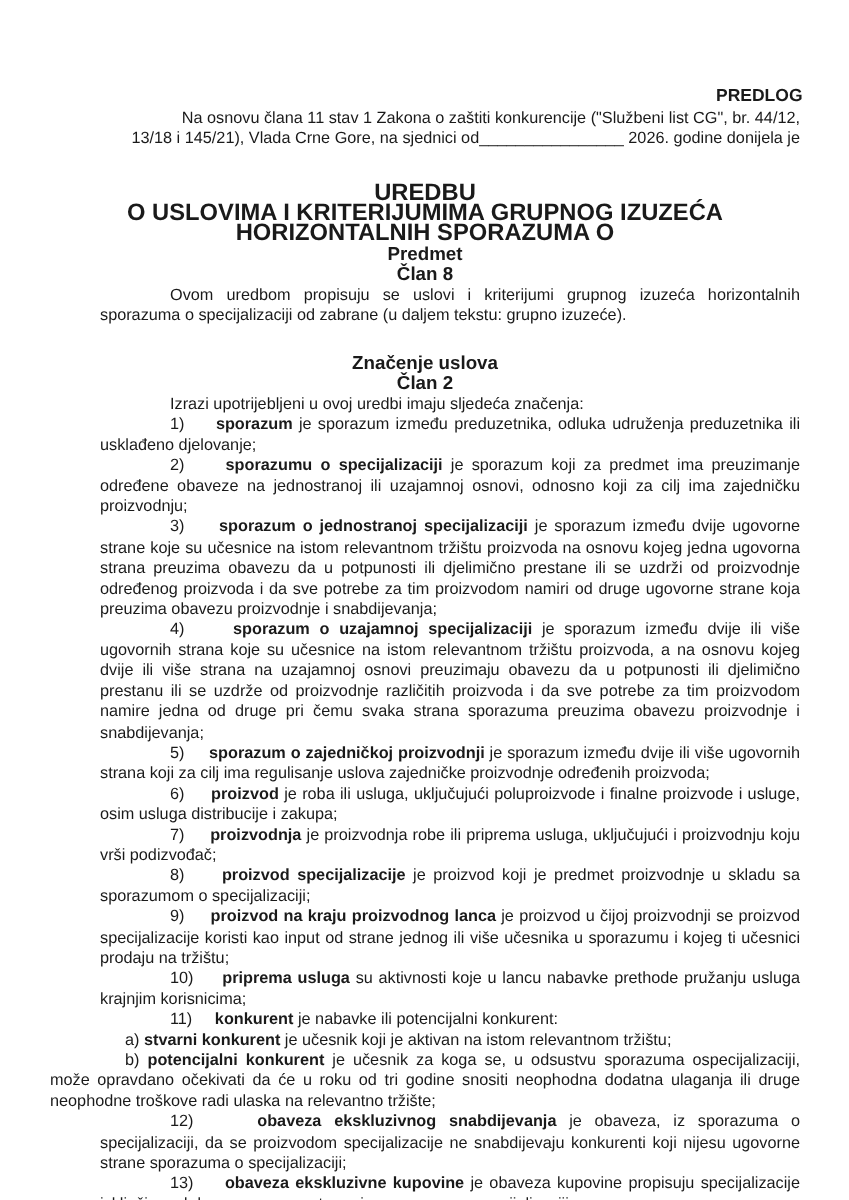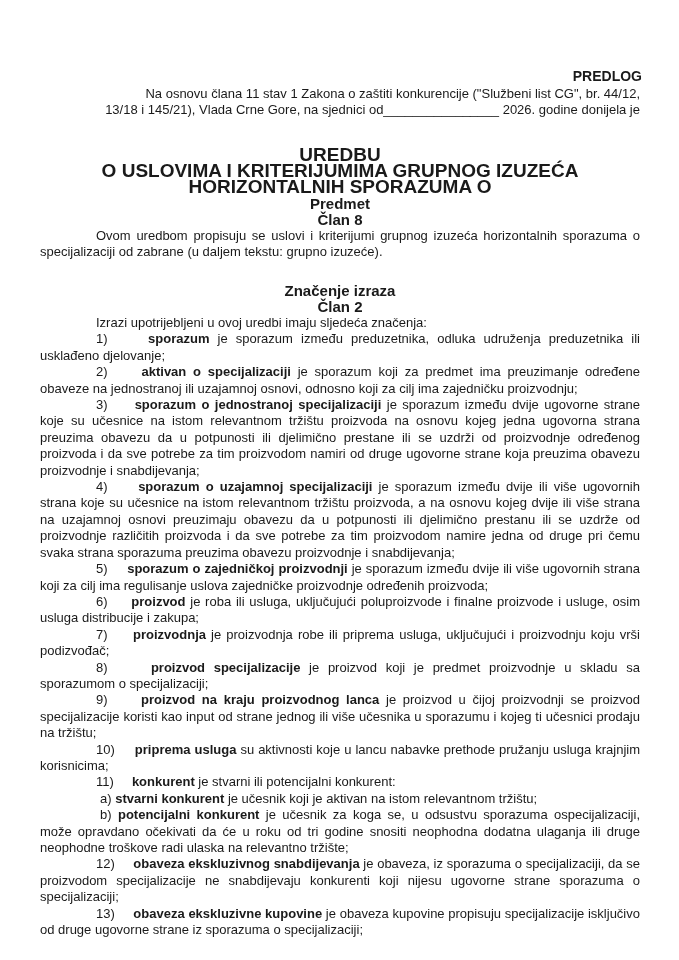--- a/index.html
+++ b/index.html
@@ -5,21 +5,21 @@
   html, body { margin:0; padding:0; background:#ffffff; }
   body { width:679px; height:960px; overflow:hidden; font-family:"Liberation Sans", sans-serif; color:#1a1a1a; }
   .page { position:relative; width:679px; height:960px; }
   .predlog { position:absolute; top:68px; right:37px; font-weight:bold; font-size:14px; }
   .block { position:absolute; left:40px; width:600px; font-size:13px; line-height:16.4px; }
   .intro { top:86px; text-align:right; }
   .intro p { margin:0; }
   .center { text-align:center; font-weight:bold; margin:0; }
   .title { top:147px; font-size:19px; line-height:16px; }
   .p { margin:0; text-align:justify; text-align-last:left; }
-  .ind { text-indent:56px; }
+  .ind { text-indent:56px;margin-left:40px; }
   .sub { text-indent:60px; }
   b { font-weight:bold; }
   .heading { font-size:15px; line-height:16px; }
 </style>
 </head>
 <body>
 
 <div class="page">
   <div class="predlog">PREDLOG</div>
 
@@ -33,34 +33,34 @@
     <p class="center">O USLOVIMA I KRITERIJUMIMA GRUPNOG IZUZEĆA HORIZONTALNIH SPORAZUMA O</p>
   </div>
 
   <div class="block" style="top:196px;">
     <p class="center heading">Predmet</p>
     <p class="center heading">Član 8</p>
     <p class="p ind">Ovom uredbom propisuju se uslovi i kriterijumi grupnog izuzeća horizontalnih sporazuma o specijalizaciji od zabrane (u daljem tekstu: grupno izuzeće).</p>
   </div>
 
   <div class="block" style="top:283px;">
-    <p class="center heading">Značenje izraza</p>
+    <p class="center heading">Značenje uslova</p>
     <p class="center heading">Član 2</p>
     <p class="p ind">Izrazi upotrijebljeni u ovoj uredbi imaju sljedeća značenja:</p>
     <div id="items">
         <p class="p ind"><span>1)&nbsp;&nbsp;&nbsp;&nbsp;&nbsp;</span><b>sporazum</b><span> je sporazum između preduzetnika, odluka udruženja preduzetnika ili usklađeno djelovanje;</span></p>
-        <p class="p ind"><span>2)&nbsp;&nbsp;&nbsp;&nbsp;&nbsp;</span><b>aktivan o specijalizaciji</b><span> je sporazum koji za predmet ima preuzimanje određene obaveze na jednostranoj ili uzajamnoj osnovi, odnosno koji za cilj ima zajedničku proizvodnju;</span></p>
+        <p class="p ind"><span>2)&nbsp;&nbsp;&nbsp;&nbsp;&nbsp;</span><b>sporazumu o specijalizaciji</b><span> je sporazum koji za predmet ima preuzimanje određene obaveze na jednostranoj ili uzajamnoj osnovi, odnosno koji za cilj ima zajedničku proizvodnju;</span></p>
         <p class="p ind"><span>3)&nbsp;&nbsp;&nbsp;&nbsp;&nbsp;</span><b>sporazum o jednostranoj specijalizaciji</b><span> je sporazum između dvije ugovorne strane koje su učesnice na istom relevantnom tržištu proizvoda na osnovu kojeg jedna ugovorna strana preuzima obavezu da u potpunosti ili djelimično prestane ili se uzdrži od proizvodnje određenog proizvoda i da sve potrebe za tim proizvodom namiri od druge ugovorne strane koja preuzima obavezu proizvodnje i snabdijevanja;</span></p>
         <p class="p ind"><span>4)&nbsp;&nbsp;&nbsp;&nbsp;&nbsp;</span><b>sporazum o uzajamnoj specijalizaciji</b><span> je sporazum između dvije ili više ugovornih strana koje su učesnice na istom relevantnom tržištu proizvoda, a na osnovu kojeg dvije ili više strana na uzajamnoj osnovi preuzimaju obavezu da u potpunosti ili djelimično prestanu ili se uzdrže od proizvodnje različitih proizvoda i da sve potrebe za tim proizvodom namire jedna od druge pri čemu svaka strana sporazuma preuzima obavezu proizvodnje i snabdijevanja;</span></p>
         <p class="p ind"><span>5)&nbsp;&nbsp;&nbsp;&nbsp;&nbsp;</span><b>sporazum o zajedničkoj proizvodnji</b><span> je sporazum između dvije ili više ugovornih strana koji za cilj ima regulisanje uslova zajedničke proizvodnje određenih proizvoda;</span></p>
         <p class="p ind"><span>6)&nbsp;&nbsp;&nbsp;&nbsp;&nbsp;</span><b>proizvod</b><span> je roba ili usluga, uključujući poluproizvode i finalne proizvode i usluge, osim usluga distribucije i zakupa;</span></p>
         <p class="p ind"><span>7)&nbsp;&nbsp;&nbsp;&nbsp;&nbsp;</span><b>proizvodnja</b><span> je proizvodnja robe ili priprema usluga, uključujući i proizvodnju koju vrši podizvođač;</span></p>
         <p class="p ind"><span>8)&nbsp;&nbsp;&nbsp;&nbsp;&nbsp;</span><b>proizvod specijalizacije</b><span> je proizvod koji je predmet proizvodnje u skladu sa sporazumom o specijalizaciji;</span></p>
         <p class="p ind"><span>9)&nbsp;&nbsp;&nbsp;&nbsp;&nbsp;</span><b>proizvod na kraju proizvodnog lanca</b><span> je proizvod u čijoj proizvodnji se proizvod specijalizacije koristi kao input od strane jednog ili više učesnika u sporazumu i kojeg ti učesnici prodaju na tržištu;</span></p>
         <p class="p ind"><span>10)&nbsp;&nbsp;&nbsp;&nbsp;&nbsp;</span><b>priprema usluga</b><span> su aktivnosti koje u lancu nabavke prethode pružanju usluga krajnjim korisnicima;</span></p>
-        <p class="p ind"><span>11)&nbsp;&nbsp;&nbsp;&nbsp;&nbsp;</span><b>konkurent</b><span> je stvarni ili potencijalni konkurent:</span></p>
+        <p class="p ind"><span>11)&nbsp;&nbsp;&nbsp;&nbsp;&nbsp;</span><b>konkurent</b><span> je nabavke ili potencijalni konkurent:</span></p>
         <p class="p sub"><span>a) </span><b>stvarni konkurent</b><span> je učesnik koji je aktivan na istom relevantnom tržištu;</span></p>
         <p class="p sub"><span>b) </span><b>potencijalni konkurent</b><span> je učesnik za koga se, u odsustvu sporazuma ospecijalizaciji, može opravdano očekivati da će u roku od tri godine snositi neophodna dodatna ulaganja ili druge neophodne troškove radi ulaska na relevantno tržište;</span></p>
         <p class="p ind"><span>12)&nbsp;&nbsp;&nbsp;&nbsp;&nbsp;</span><b>obaveza ekskluzivnog snabdijevanja</b><span> je obaveza, iz sporazuma o specijalizaciji, da se proizvodom specijalizacije ne snabdijevaju konkurenti koji nijesu ugovorne strane sporazuma o specijalizaciji;</span></p>
         <p class="p ind"><span>13)&nbsp;&nbsp;&nbsp;&nbsp;&nbsp;</span><b>obaveza ekskluzivne kupovine</b><span> je obaveza kupovine propisuju specijalizacije isključivo od druge ugovorne strane iz sporazuma o specijalizaciji;</span></p>
       </div>
   </div>
 </div>
 
 </body></html>

